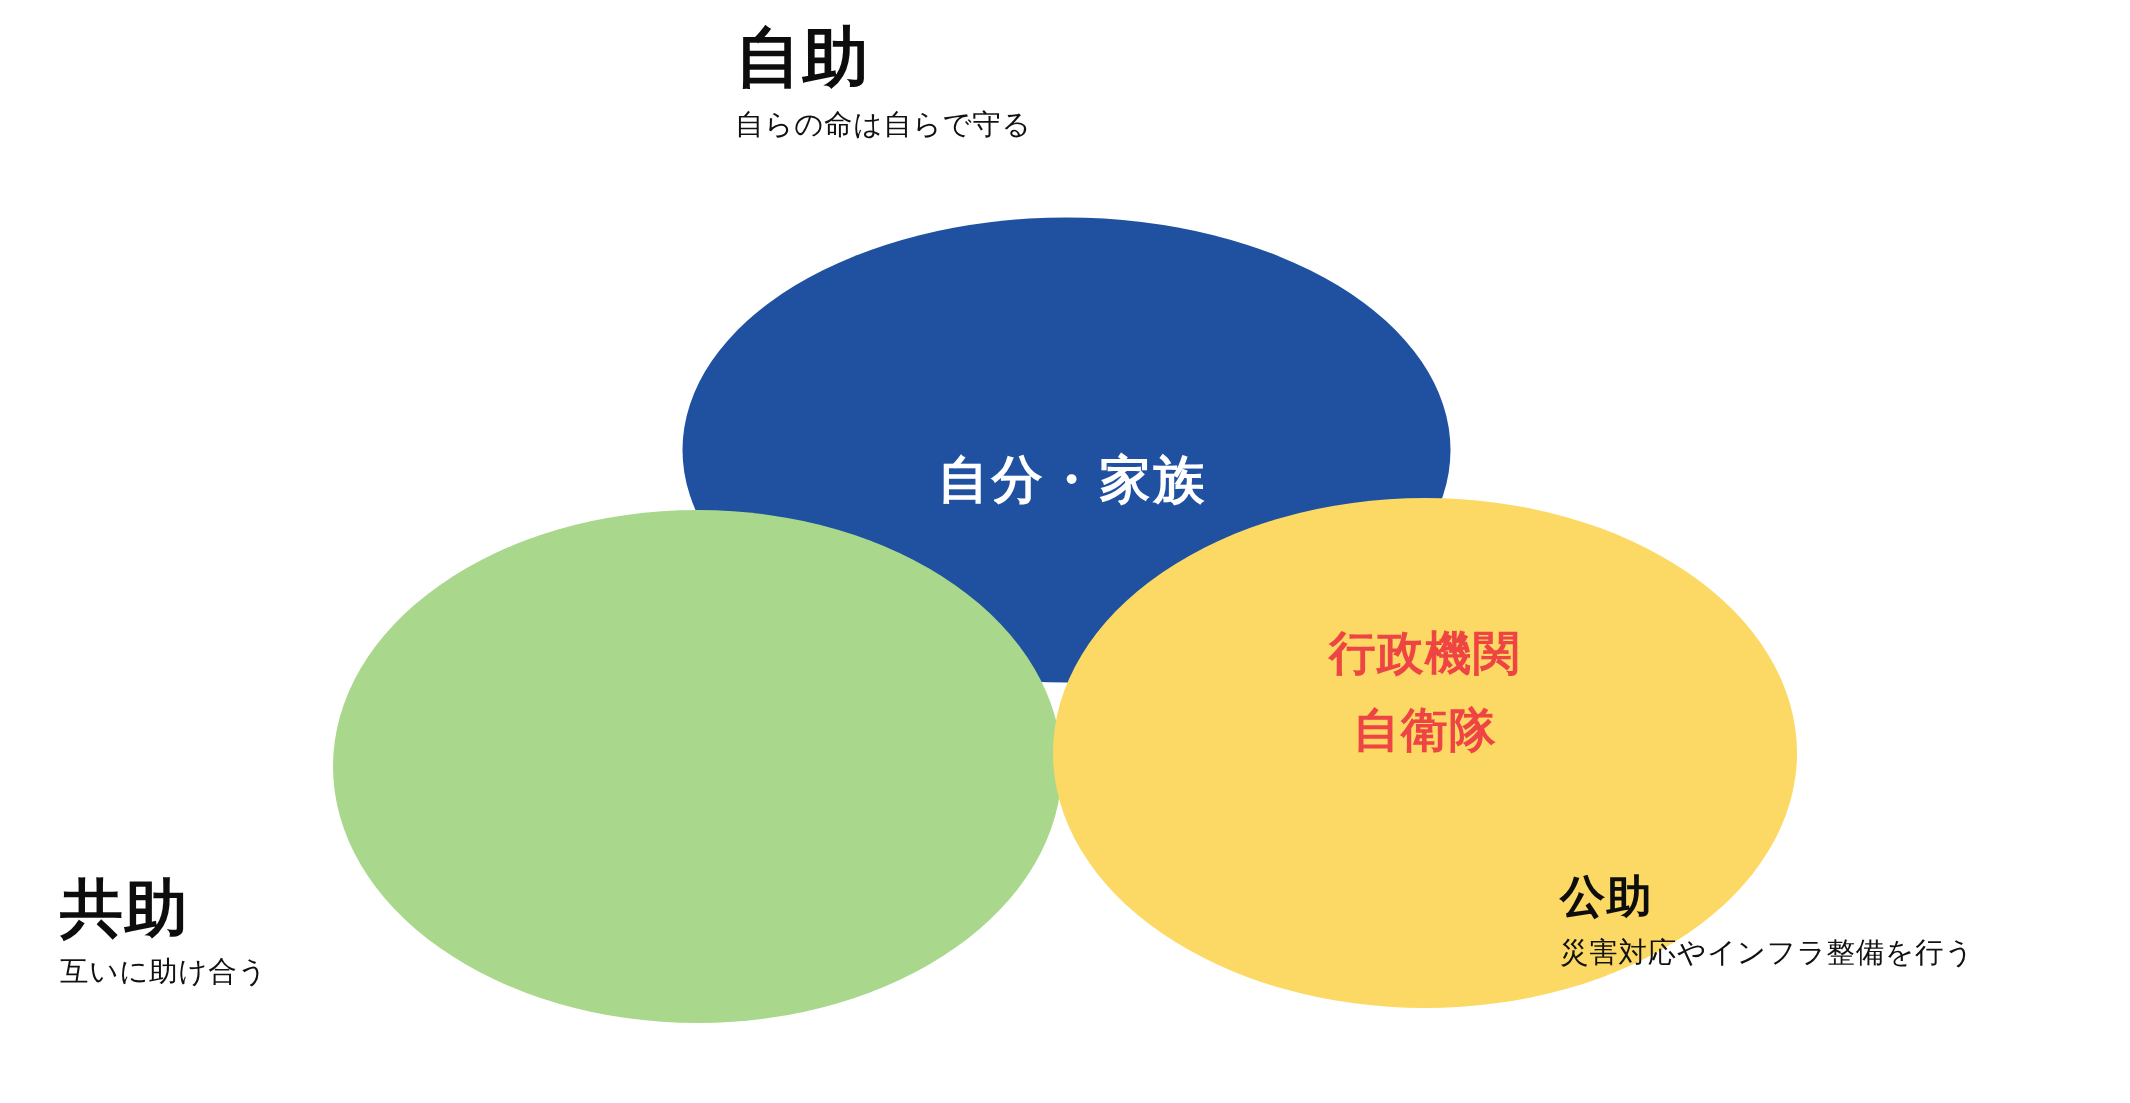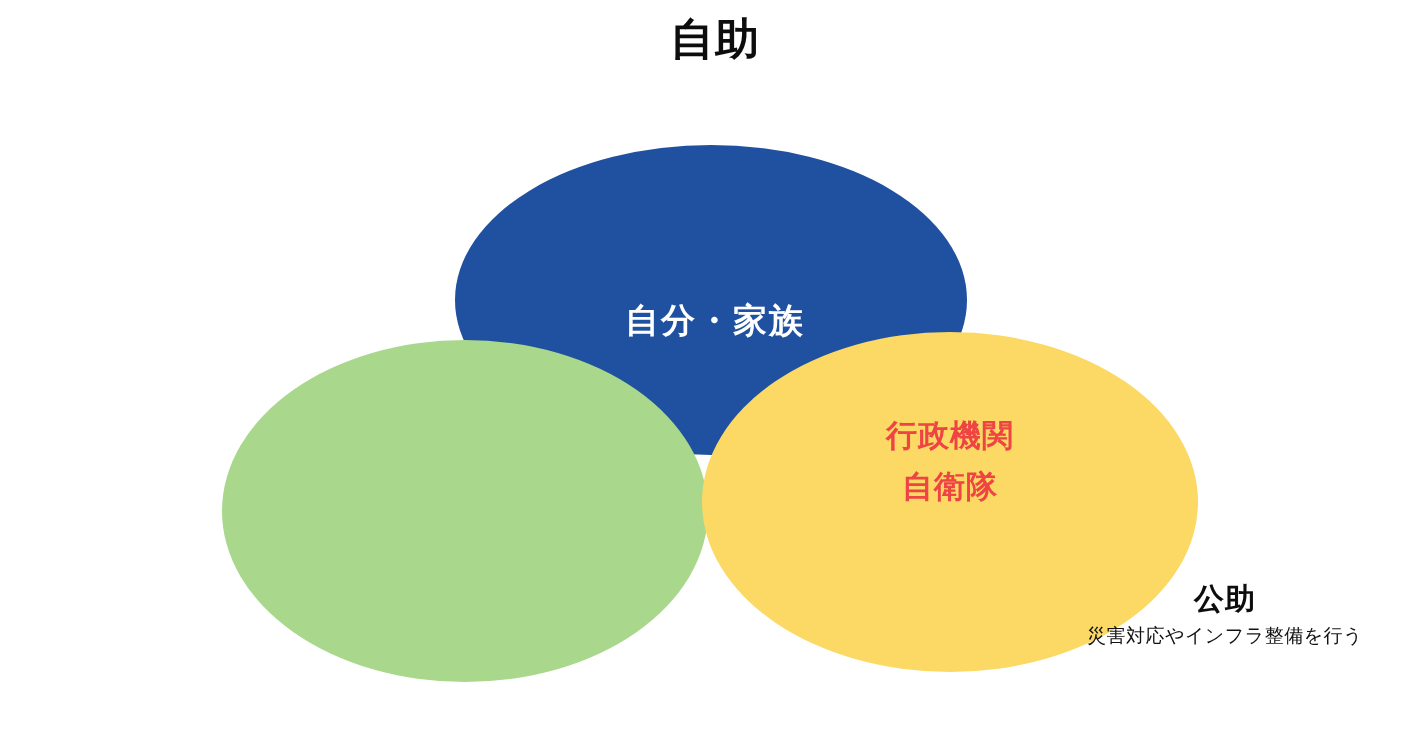--- a/index.html
+++ b/index.html
@@ -102,21 +102,20 @@
     width: 496px;
     top: 408px;
     font-size: 31px;
   }
   .text-public .line { display: block; margin: 6px 0; letter-spacing: 1px; }
 
   
   .callout {
     position: absolute;
     z-index: 8;
-    text-align: center;
     white-space: nowrap;
   }
   .callout .heading {
     display: block;
     font-weight: bold;
     color: #0d0d0d;
     font-size: 44px;
     line-height: 1.15;
     letter-spacing: 1px;
   }
@@ -167,21 +166,26 @@
 
     <div class="ellipse-text on-light text-public">
       <span class="line">行政機関</span>
       <span class="line">自衛隊</span>
     </div>
 
   </div>
 
   <div class="callout callout-self">
     <span class="heading">自助</span>
+    <span class="subtitle">自らの命は自らで守る</span>
   </div>
 
+  <div class="callout callout-community">
+    <span class="heading">共助</span>
+    <span class="subtitle">互いに助け合う</span>
+  </div>
 
   <div class="callout callout-public">
     <span class="heading">公助</span>
     <span class="subtitle">災害対応やインフラ整備を行う</span>
   </div>
 
 </div>
 
 </body></html>

